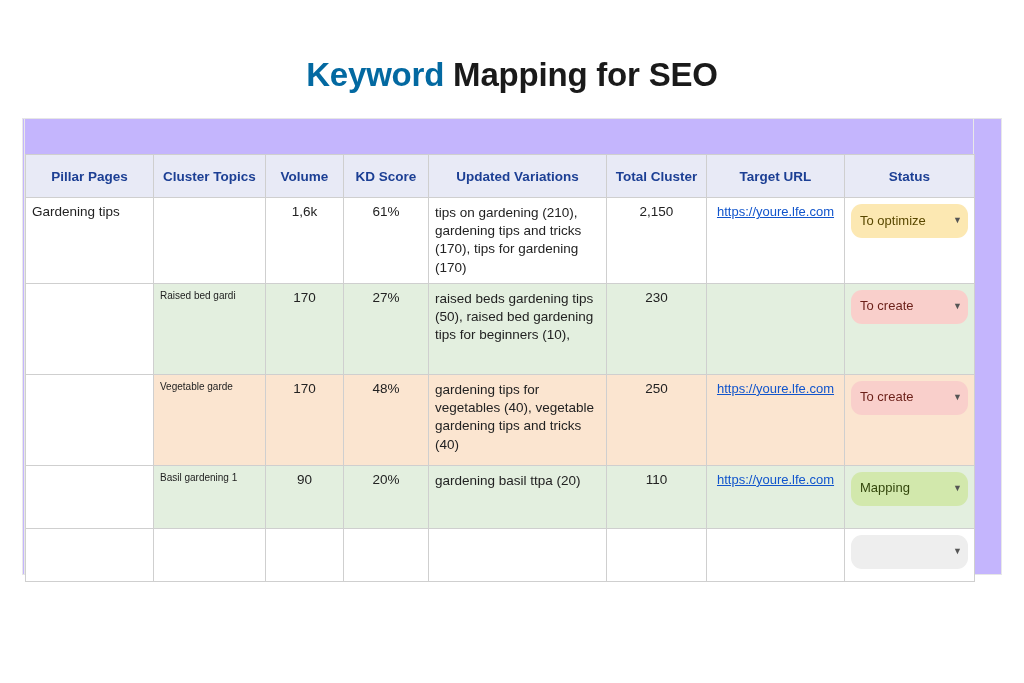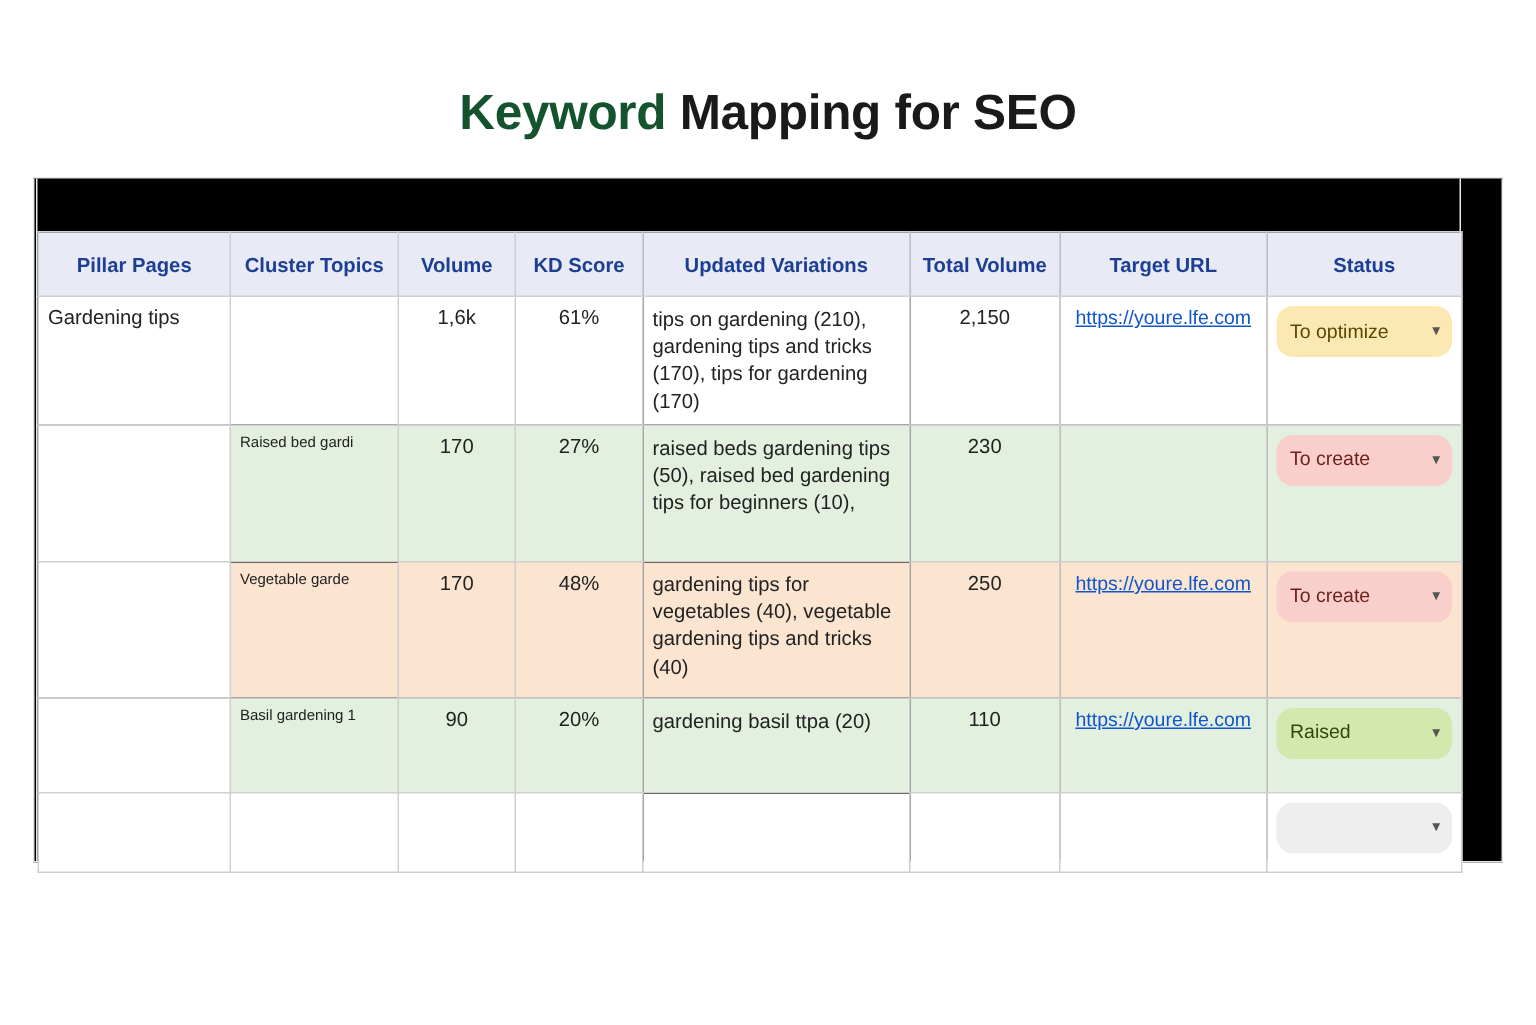--- a/index.html
+++ b/index.html
@@ -21,31 +21,31 @@
     text-align: center;
     padding-top: 56px;
   }
   .title {
     font-size: 33px;
     font-weight: bold;
     color: #1a1a1a;
     letter-spacing: -0.2px;
   }
   .title .accent {
-    color: #14532d;
+    color: #0369a1;
   }
 
   
   .sheet {
     position: absolute;
     left: 22px;
     top: 118px;
     width: 980px;
     height: 455px;
-    background: #000000;
+    background: #c4b5fd;
     border-top: 1px solid #e6e6e6;
     border-bottom: 1px solid #e6e6e6;
   }
   
   .guide {
     position: absolute;
     top: 0;
     bottom: 0;
     width: 1px;
     background: #e8e8e8;
@@ -183,21 +183,21 @@
         <col class="c-url">
         <col class="c-status">
     </colgroup>
     <thead>
       <tr>
         <th>Pillar Pages</th>
         <th>Cluster Topics</th>
         <th>Volume</th>
         <th>KD Score</th>
         <th>Updated Variations</th>
-        <th>Total Volume</th>
+        <th>Total Cluster</th>
         <th>Target URL</th>
         <th>Status</th>
       </tr>
     </thead>
     <tbody>
 
       <tr class="row-h-1">
         <td class="left bg-white">Gardening tips</td>
         <td class="bg-white"></td>
         <td class="center bg-white">1,6k</td>
@@ -248,21 +248,21 @@
       <tr class="row-h-4">
         <td class="left bg-white"></td>
         <td class="bg-green cluster-cell">Basil gardening 1</td>
         <td class="center bg-green">90</td>
         <td class="center bg-green">20%</td>
         <td class="variations bg-green">gardening basil ttpa (20)</td>
         <td class="center bg-green">110</td>
         <td class="center bg-green"><span class="link">https://youre.lfe.com</span></td>
         <td class="status-cell bg-green">
           <div class="chip green">
-            <span>Raised</span>
+            <span>Mapping</span>
             <span class="caret">▼</span>
           </div>
         </td>
       </tr>
 
       <tr class="row-h-5">
         <td class="left bg-white"></td>
         <td class="bg-white"></td>
         <td class="center bg-white"></td>
         <td class="center bg-white"></td>

